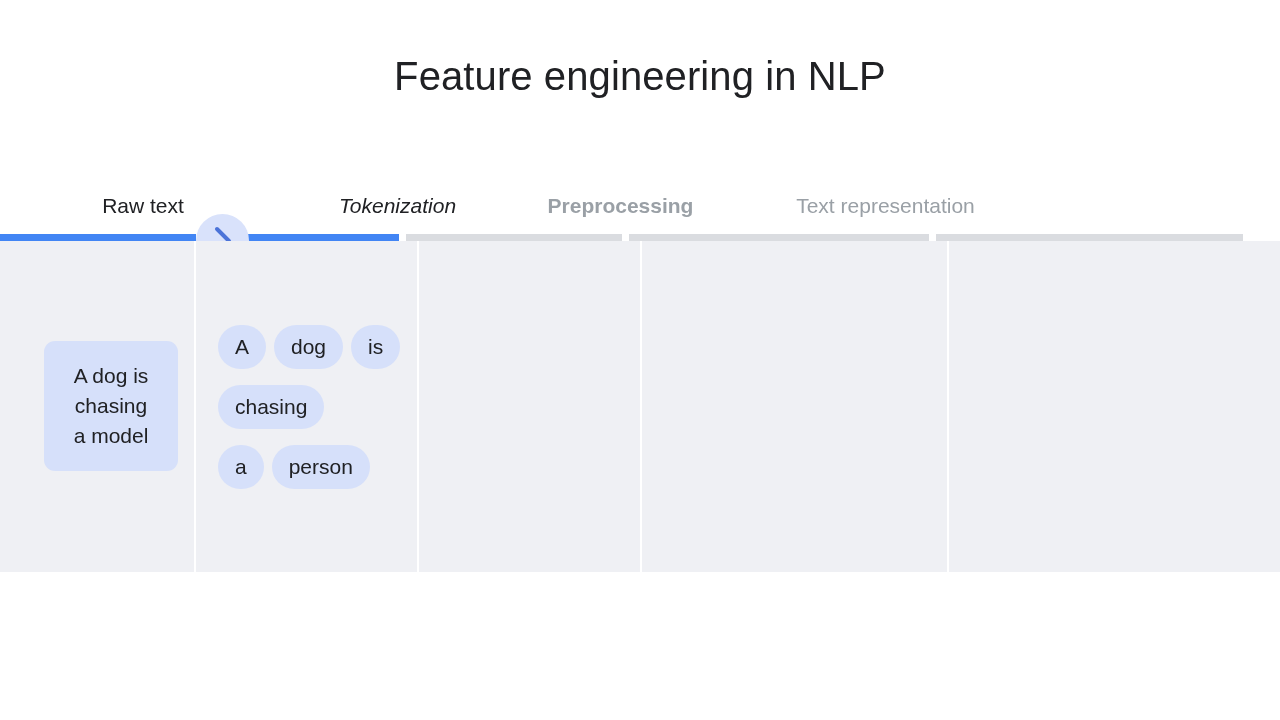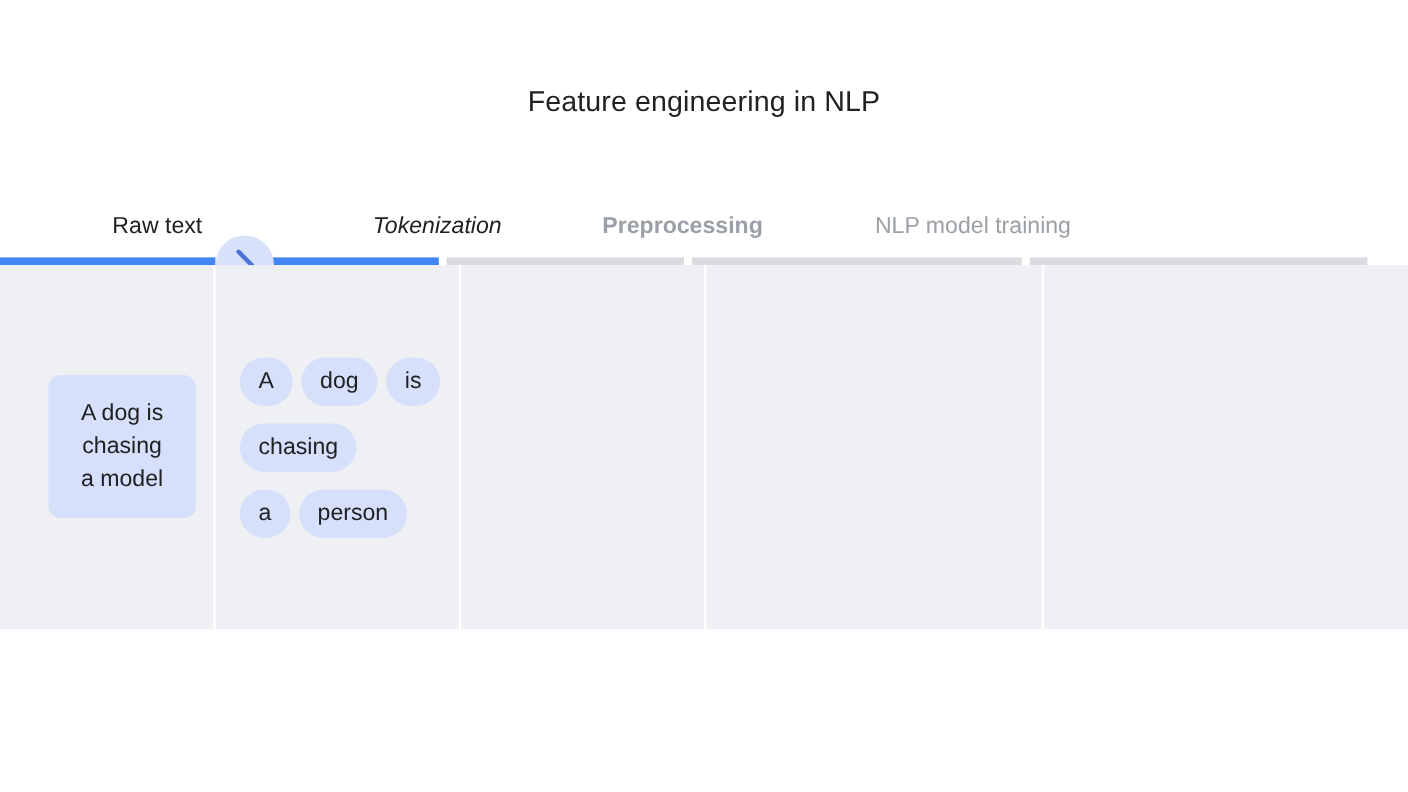--- a/index.html
+++ b/index.html
@@ -12,24 +12,24 @@
     background: #ffffff;
     font-family: "Liberation Sans", sans-serif;
     overflow: hidden;
     position: relative;
   }
 
   
   .page-title {
     position: absolute;
     left: 0;
-    top: 72px;
+    top: 56px;
     width: 1280px;
     text-align: center;
-    font-size: 26px;
+    font-size: 40px;
     font-weight: 400;
     color: #202124;
     letter-spacing: 0.1px;
     line-height: 40px;
   }
 
   
   .stepper {
     position: absolute;
     left: 0;
@@ -169,21 +169,21 @@
 <body>
 
 <div class="page-title">Feature engineering in NLP</div>
 
 <div class="stepper">
 
   <div class="step-labels">
     <div class="step-label w-raw is-done">Raw text</div>
     <div class="step-label w-token is-current">Tokenization</div>
     <div class="step-label w-prep">Preprocessing</div>
-    <div class="step-label w-nlp">NLP model training</div>
+    <div class="step-label w-textrep">Text representation</div>
   </div>
 
   <div class="progress-track">
     <div class="progress-seg filled seg-raw"></div>
     <div class="progress-gap"></div>
     <div class="progress-seg filled seg-token"></div>
     <div class="progress-gap"></div>
     <div class="progress-seg seg-prep"></div>
     <div class="progress-gap"></div>
     <div class="progress-seg seg-textrep"></div>

